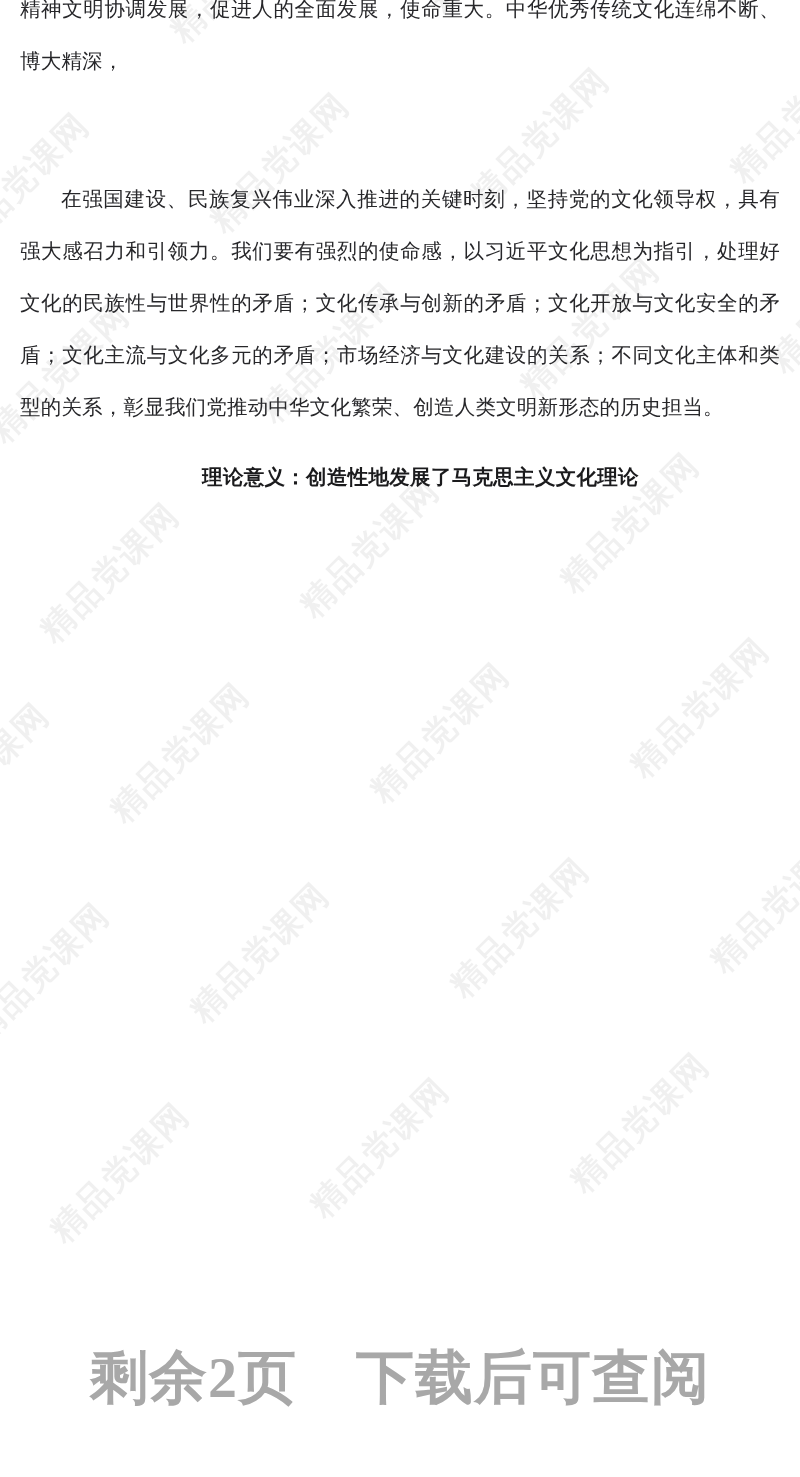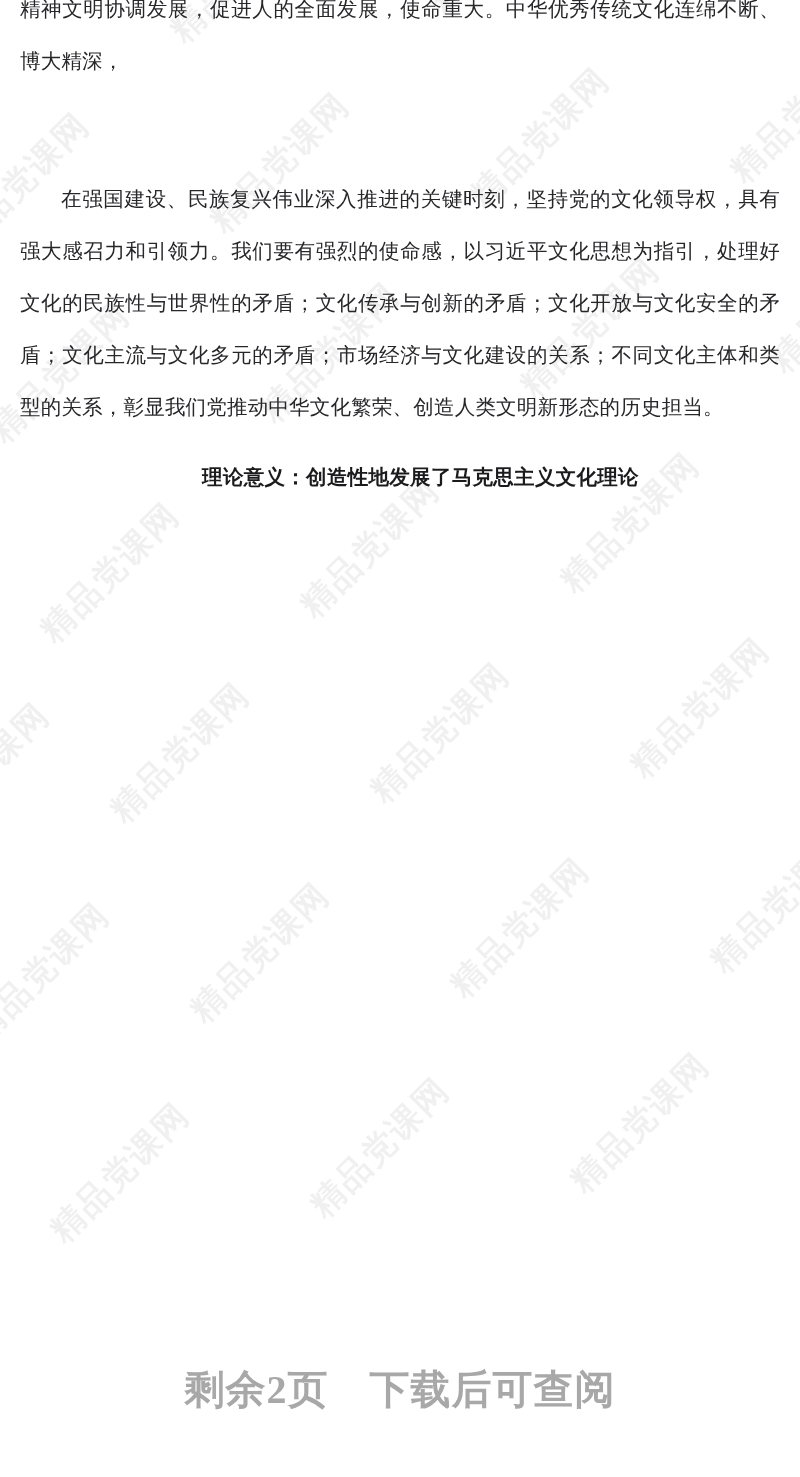--- a/index.html
+++ b/index.html
@@ -89,21 +89,21 @@
     position: absolute;
     left: 0;
     right: 0;
     bottom: 60px;
     z-index: 2;
     text-align: center;
   }
   #footer-banner .banner-text {
     display: inline-block;
     font-family: "Liberation Serif", "DejaVu Serif", serif;
-    font-size: 40px;
+    font-size: 58px;
     font-weight: 700;
     color: #a8a8a8;
     letter-spacing: 1px;
     white-space: pre;
   }
 </style>
 </head>
 <body>
 
 <div id="watermark-layer">

